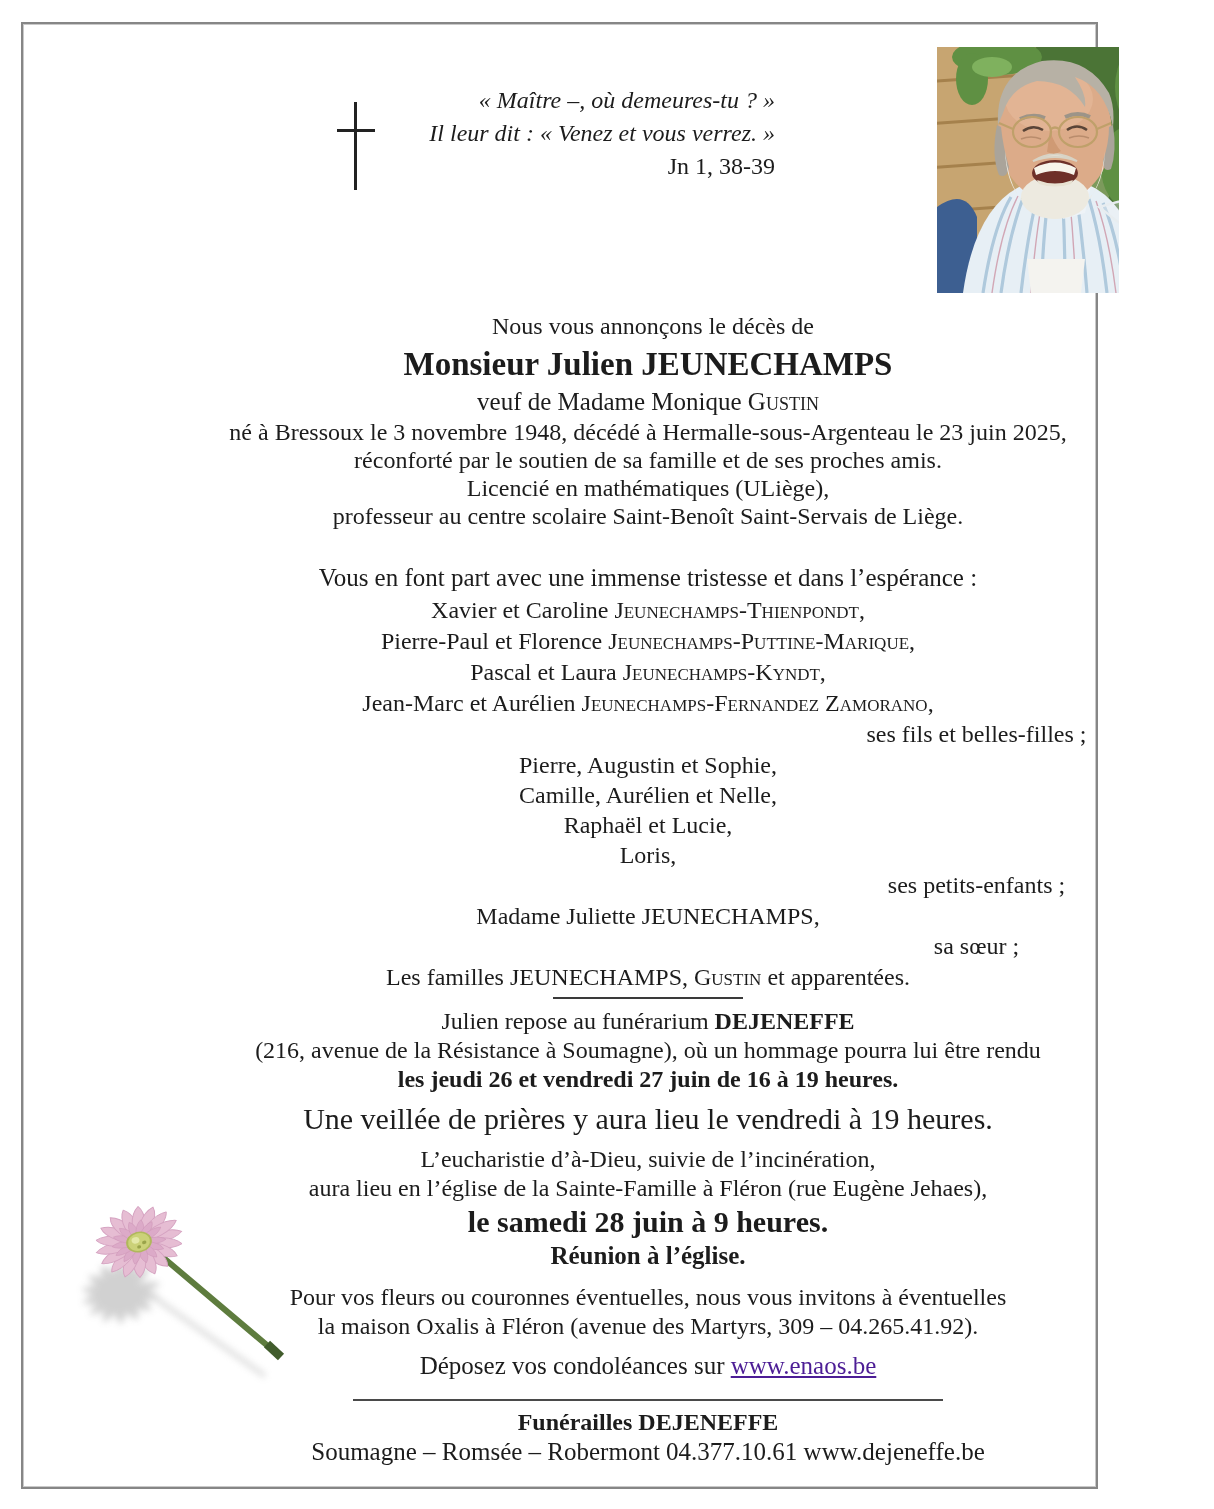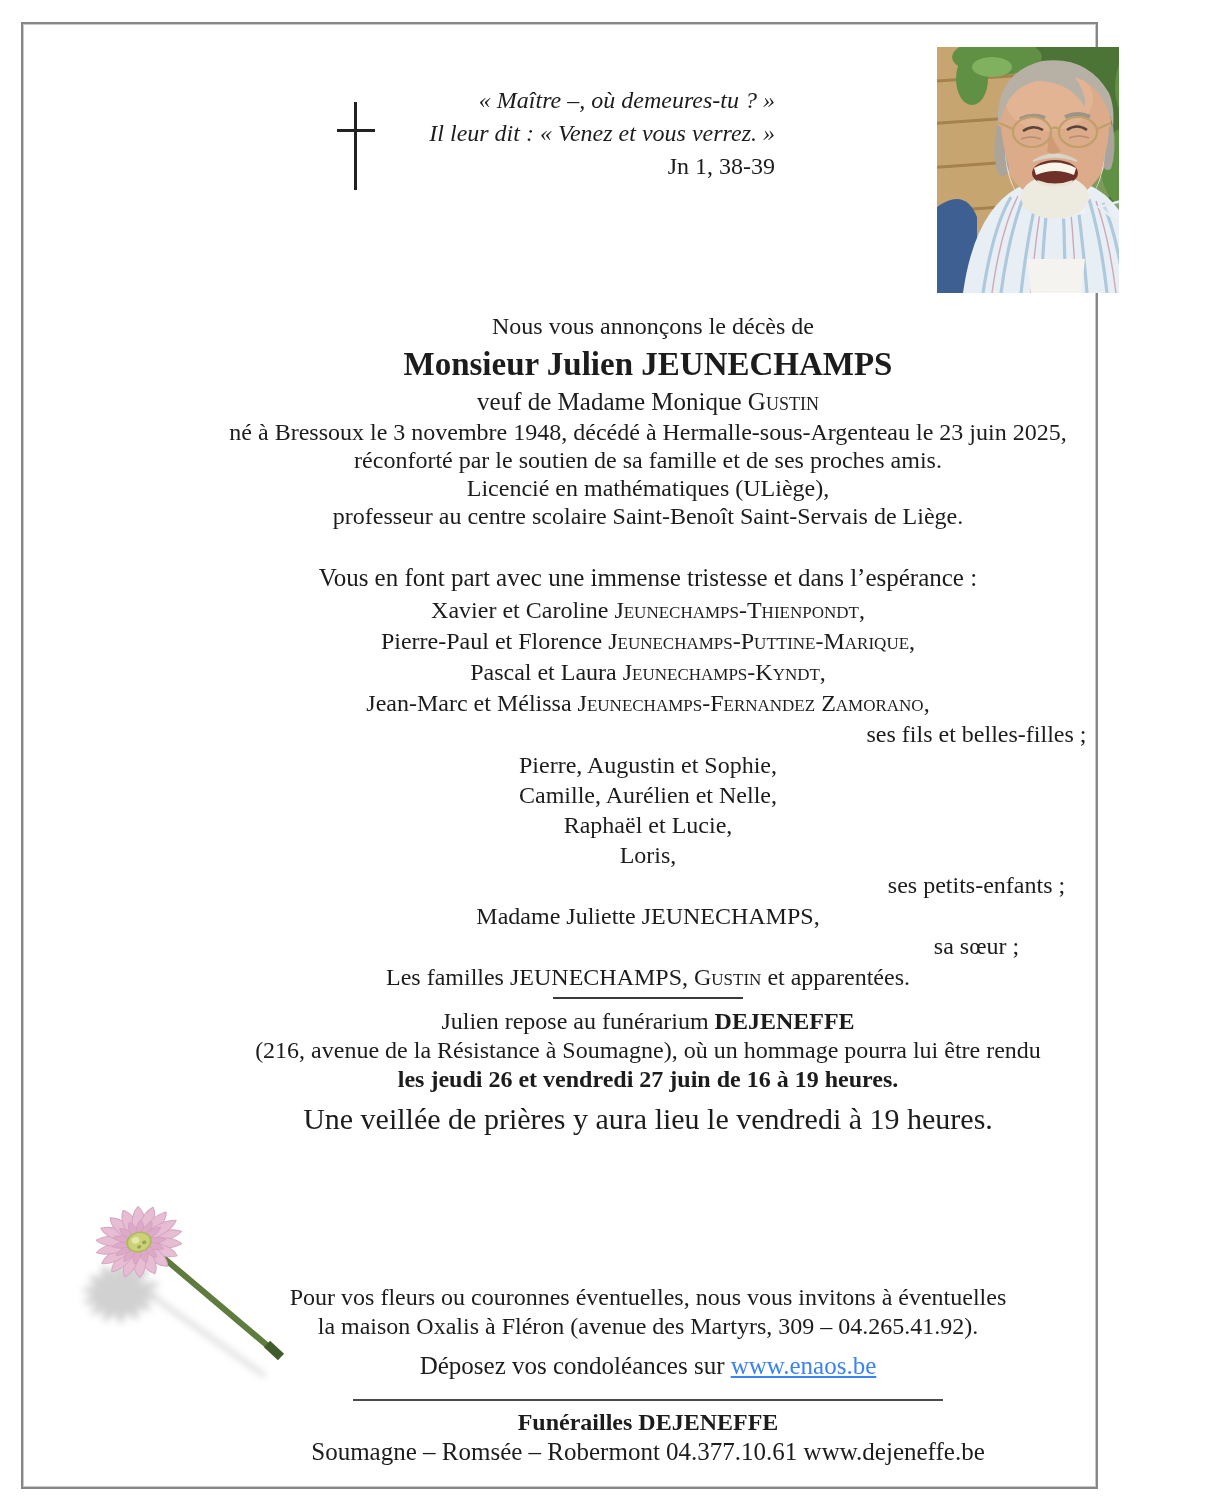--- a/index.html
+++ b/index.html
@@ -47,21 +47,21 @@
   .divider{height:0;border-top:2px solid #3a3a3a;margin:0 auto;}
   #rest .divider{width:190px;margin-bottom:8px;}
   #rest div{font-size:24px;line-height:29px;}
   #vigil{top:1104px;font-size:30px;line-height:29px;}
   #ceremony{top:1145px;}
   #ceremony .n{font-size:24px;line-height:29px;}
   #ceremony .big{font-size:30px;line-height:37px;font-weight:bold;}
   #ceremony .sub{font-size:25px;line-height:31px;font-weight:bold;}
   #flowersTxt{top:1283px;font-size:24px;line-height:29px;}
   #condol{top:1351px;font-size:25px;line-height:30px;}
-  #condol a{color:#3b82f6;}
+  #condol a{color:#4c1d95;}
   #footer{top:1399px;}
   #footer .divider{width:590px;margin-bottom:6px;border-top-color:#4a4a4a;}
   #footer .fname{font-size:24px;line-height:30px;font-weight:bold;}
   #footer .fline{font-size:25px;line-height:30px;}
   
   .flower{position:absolute;left:55px;top:1180px;width:258px;height:222px;}
 </style>
 </head>
 <body>
 
@@ -187,41 +187,47 @@
     <div class="c fs24">réconforté par le soutien de sa famille et de ses proches amis.</div>
     <div class="c fs24">Licencié en mathématiques (ULiège),</div>
     <div class="c fs24">professeur au centre scolaire Saint-Benoît Saint-Servais de Liège.</div>
   </div>
 
   <div class="col" id="family">
     <div class="l fintro">Vous en font part avec une immense tristesse et dans l’espérance :</div>
     <div class="l nline"><span>Xavier et Caroline </span><span class="sc">Jeunechamps-Thienpondt</span><span>,</span></div>
     <div class="l nline"><span>Pierre-Paul et Florence </span><span class="sc">Jeunechamps-Puttine-Marique</span><span>,</span></div>
     <div class="l nline"><span>Pascal et Laura </span><span class="sc">Jeunechamps-Kyndt</span><span>,</span></div>
-    <div class="l nline"><span>Jean-Marc et Mélissa </span><span class="sc">Jeunechamps-Fernandez Zamorano</span><span>,</span></div>
+    <div class="l nline"><span>Jean-Marc et Aurélien </span><span class="sc">Jeunechamps-Fernandez Zamorano</span><span>,</span></div>
     <div class="l rlabel">ses fils et belles-filles ;</div>
     <div class="l gline">Pierre, Augustin et Sophie,</div>
     <div class="l gline">Camille, Aurélien et Nelle,</div>
     <div class="l gline">Raphaël et Lucie,</div>
     <div class="l gline">Loris,</div>
     <div class="l rlabel">ses petits-enfants ;</div>
     <div class="l gline">Madame Juliette JEUNECHAMPS,</div>
     <div class="l rlabel">sa sœur ;</div>
     <div class="l gline"><span>Les familles JEUNECHAMPS, </span><span class="sc">Gustin</span><span> et apparentées.</span></div>
   </div>
 
   <div class="col" id="rest">
     <div class="divider"></div>
     <div class="c"><span>Julien repose au funérarium </span><span class="b">DEJENEFFE</span></div>
     <div class="c">(216, avenue de la Résistance à Soumagne), où un hommage pourra lui être rendu</div>
     <div class="c b">les jeudi 26 et vendredi 27 juin de 16 à 19 heures.</div>
   </div>
 
   <div class="col c" id="vigil">Une veillée de prières y aura lieu le vendredi à 19 heures.</div>
 
+  <div class="col" id="ceremony">
+    <div class="c n">L’eucharistie d’à-Dieu, suivie de l’incinération,</div>
+    <div class="c n">aura lieu en l’église de la Sainte-Famille à Fléron (rue Eugène Jehaes),</div>
+    <div class="c big">le samedi 28 juin à 9 heures.</div>
+    <div class="c sub">Réunion à l’église.</div>
+  </div>
 
   <div class="col" id="flowersTxt">
     <div class="c">Pour vos fleurs ou couronnes éventuelles, nous vous invitons à éventuelles</div>
     <div class="c">la maison Oxalis à Fléron (avenue des Martyrs, 309 – 04.265.41.92).</div>
   </div>
 
   <div class="col c" id="condol">
     <span>Déposez vos condoléances sur </span><a href="www.enaos.be">www.enaos.be</a>
   </div>
 

